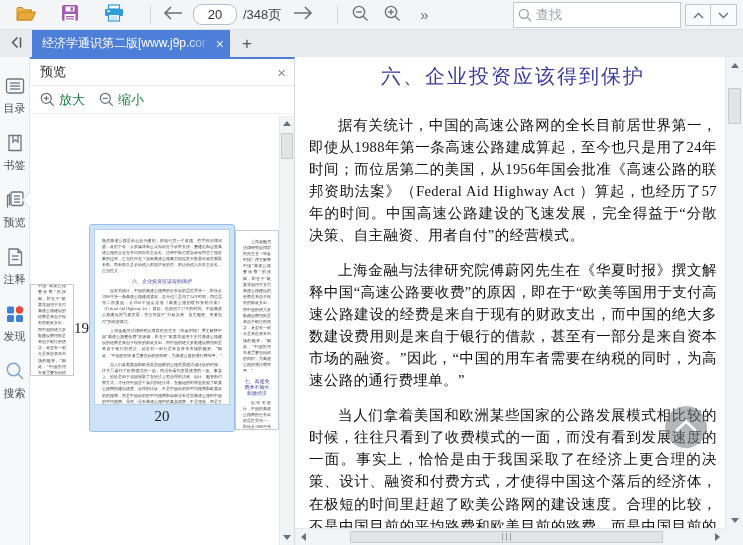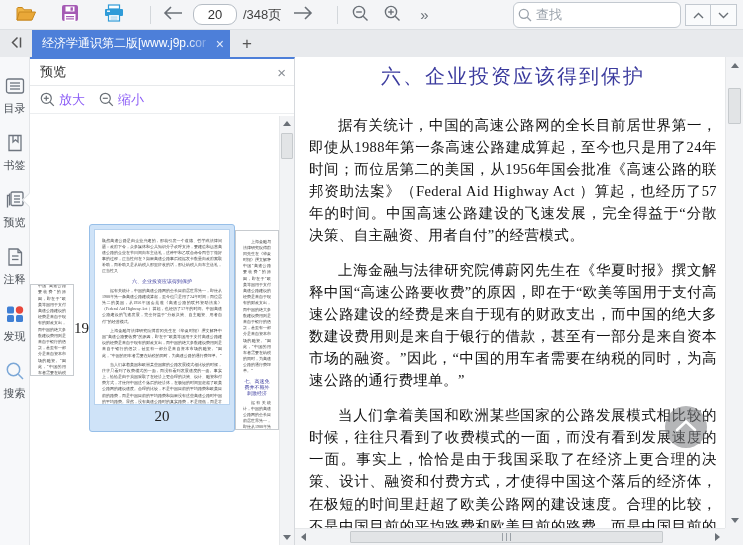--- a/index.html
+++ b/index.html
@@ -11,21 +11,21 @@
   .toolbar { height:30px; background:#f4f5f7; border-bottom:1px solid #dde0e3;
     display:flex; align-items:center; padding:0 6px 0 14px; flex:0 0 30px; }
   .tb-btn { border:none; background:none; display:flex; align-items:center; justify-content:center;
     width:24px; height:24px; cursor:pointer; }
   .tb-sep { width:1px; height:18px; background:#d3d7db; margin:0 10px; }
   .page-box { width:44px; height:21px; border:1px solid #b6bdc5; border-radius:9px; background:#fff;
     text-align:center; font-size:13px; color:#333; margin:0 6px 0 8px;
     font-family:"Liberation Sans",sans-serif; }
   .page-total { font-size:13px; color:#444; margin-right:10px; }
   .search-group { margin-left:auto; display:flex; align-items:center; }
-  .search-box { width:168px; height:26px; border:1px solid #c3c9d0; background:#fff; border-radius:6px;
+  .search-box { width:168px; height:26px; border:1px solid #c3c9d0; background:#fff; border-radius:0;
     display:flex; align-items:center; padding:0 4px; }
   .search-box input { border:none; outline:none; width:140px; font-size:13px; color:#333; background:transparent; }
   .search-box input::placeholder { color:#9aa2ab; }
   .find-btn { width:26px; height:22px; border:1px solid #c3c9d0; background:#fafbfc;
     display:flex; align-items:center; justify-content:center; cursor:pointer; }
   .find-btn + .find-btn { border-left:none; }
 
   
   .tabbar { height:27px; background:#e8eaed; display:flex; align-items:stretch; flex:0 0 27px; }
   .collapse-btn { width:32px; display:flex; align-items:center; justify-content:center;
@@ -48,21 +48,21 @@
   .strip-item .lbl { font-size:11px; color:#4b5057; margin-top:2px; writing-mode:horizontal-tb; line-height:1.1; width:24px; text-align:center; }
 
   
   .panel { width:265px; background:#fff; border-right:1px solid #d6d9dd; border-top:2px solid var(--accent,#4d7fd9);
     position:relative; display:flex; flex-direction:column; }
   .panel-head { height:27px; border-bottom:1px solid #e7e9eb; display:flex; align-items:center;
     padding:0 8px 0 10px; }
   .panel-title { font-size:13px; color:#333; flex:1; }
   .panel-close { border:none; background:none; color:#8a8f96; font-size:15px; cursor:pointer; line-height:1; }
   .panel-tools { height:28px; border-bottom:1px solid #eceef0; display:flex; align-items:center; padding:0 10px; }
-  .tool-btn { border:none; background:none; display:flex; align-items:center; font-size:13px; color:#8b5cf6;
+  .tool-btn { border:none; background:none; display:flex; align-items:center; font-size:13px; color:#15803d;
     margin-right:14px; cursor:pointer; }
   .tool-btn svg { margin-right:4px; }
   .thumbs { flex:1; overflow:hidden; padding:0 15px 0 0; display:flex; flex-direction:row; align-items:center; }
   .thumb { width:136px; background:#fff; border:1px solid #c7cbcf; overflow:hidden; }
   .thumb-19 { height:92px; }
   .thumb-19 .mini-doc { margin-top:-34px; }
   .page-label { font-size:15px; color:#222; text-align:center; margin:3px 0 6px;
     font-family:"Liberation Serif","DejaVu Serif",serif; }
   .sel-wrap { background:#cfe3f8; border:1px solid #97bfe8; border-radius:3px; padding:4px 4px 0;
     margin-bottom:4px; }

